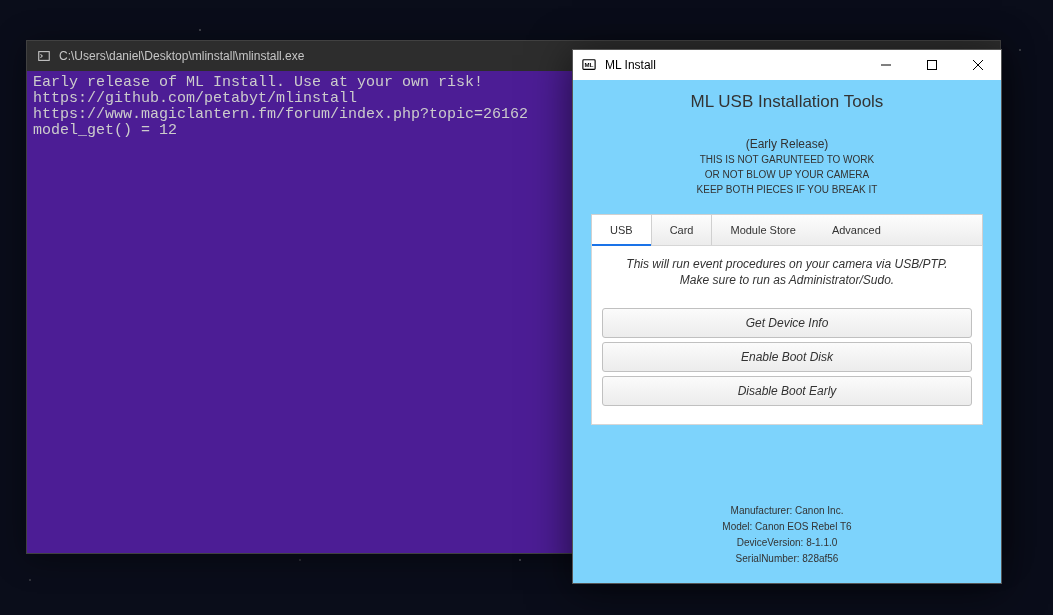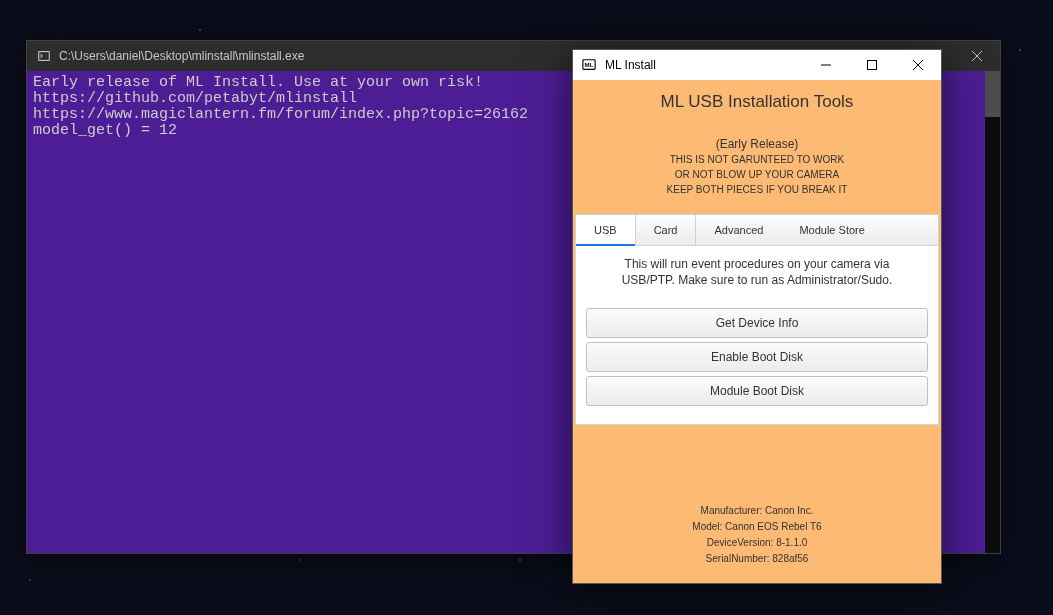--- a/index.html
+++ b/index.html
@@ -112,23 +112,23 @@
       top: 0;
       width: 15px;
       height: 46px;
       background: #4d4d4d;
     }
     
     .ml-window {
       position: absolute;
       left: 572px;
       top: 49px;
-      width: 370px;
+      width: 430px;
       height: 535px;
-      background: #fdba74;
+      background: #7dd3fc;
       border: 1px solid #555;
       box-shadow: 0 6px 40px rgba(0,0,0,0.6);
       display: flex;
       flex-direction: column;
     }
     .ml-titlebar {
       height: 30px;
       background: #ffffff;
       display: flex;
       align-items: center;
@@ -148,21 +148,21 @@
     .ml-ctrl {
       width: 46px;
       height: 30px;
       display: flex;
       align-items: center;
       justify-content: center;
       color: #000;
     }
     .ml-content {
       flex: 1;
-      padding: 10px 2px 12px;
+      padding: 10px 18px 12px;
       display: flex;
       flex-direction: column;
       color: #333;
     }
     .ml-heading {
       text-align: center;
       font-size: 17px;
       font-weight: 400;
       color: #333;
       margin-top: 2px;
@@ -212,20 +212,21 @@
     }
     .ml-tab.with-sep {
       border-right: 1px solid #d0d0d0;
     }
     .ml-panel {
       border: 1px solid #d6d6d6;
       border-top: none;
       background: #fff;
       flex: 0 0 auto;
       padding: 10px 10px 18px;
+      font-style: italic;
     }
     .ml-desc {
       text-align: center;
       font-size: 12px;
       color: #333;
       line-height: 16px;
       padding: 0 20px;
     }
     .ml-buttons {
       margin-top: 20px;
@@ -329,30 +330,30 @@
   <div class="ml-content">
     <div class="ml-heading">ML USB Installation Tools</div>
     <div class="ml-sub">(Early Release)</div>
     <div class="ml-warn">THIS IS NOT GARUNTEED TO WORK</div>
     <div class="ml-warn">OR NOT BLOW UP YOUR CAMERA</div>
     <div class="ml-warn">KEEP BOTH PIECES IF YOU BREAK IT</div>
 
     <div class="ml-tabs">
       <div class="ml-tab active">USB</div>
       <div class="ml-tab with-sep">Card</div>
+      <div class="ml-tab">Module Store</div>
       <div class="ml-tab">Advanced</div>
-      <div class="ml-tab">Module Store</div>
     </div>
 
     <div class="ml-panel">
       <div class="ml-desc">This will run event procedures on your camera via USB/PTP. Make sure to run as Administrator/Sudo.</div>
       <div class="ml-buttons">
         <div class="ml-btn">Get Device Info</div>
         <div class="ml-btn">Enable Boot Disk</div>
-        <div class="ml-btn">Module Boot Disk</div>
+        <div class="ml-btn">Disable Boot Early</div>
       </div>
     </div>
 
     <div class="ml-spacer"></div>
 
     <div class="ml-info">
       <div>Manufacturer: Canon Inc.</div>
       <div>Model: Canon EOS Rebel T6</div>
       <div>DeviceVersion: 8-1.1.0</div>
       <div>SerialNumber: 828af56</div>

